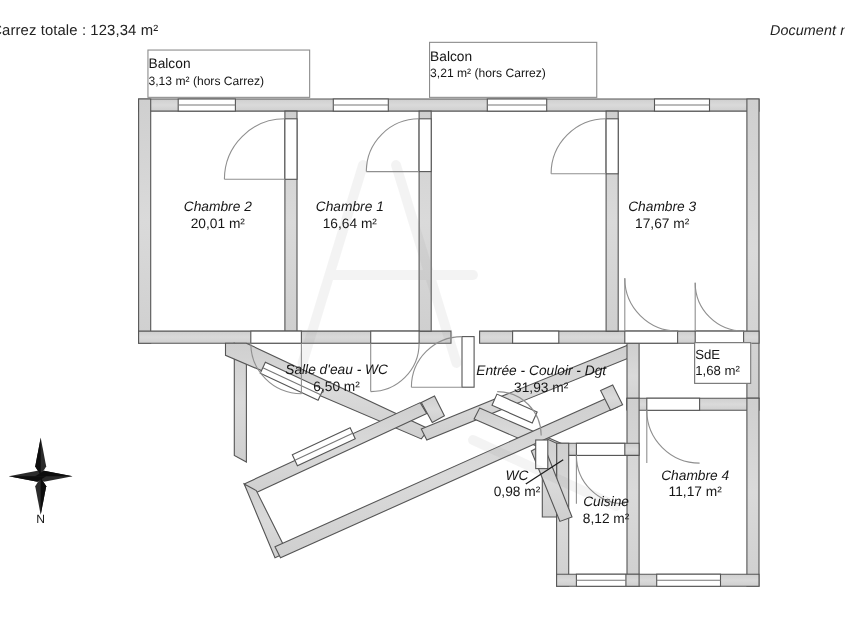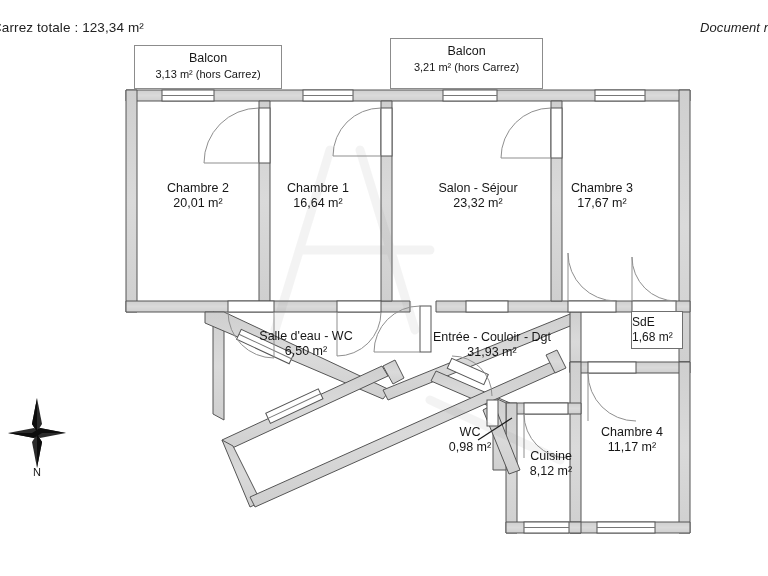--- a/index.html
+++ b/index.html
@@ -45,28 +45,27 @@
   .lbl {
     position: absolute;
     text-align: center;
     white-space: nowrap;
     font-size: 12.5px;
     line-height: 15px;
     color: #161616;
     transform: translate(-50%, -50%);
     pointer-events: none;
   }
-  .lbl .n { display: block; }
+  .lbl .n { display: block; font-style: italic; }
   .lbl .a { display: block; }
   .balcon-box {
     position: absolute;
     border: 1px solid #8c8c8c;
     background: #ffffff;
     box-sizing: border-box;
-    text-align: center;
     font-size: 12.5px;
     line-height: 16px;
     color: #161616;
     padding-top: 4px;
   }
   .balcon-box .sub { font-size: 11px; }
   .sde-box {
     position: absolute;
     border: 1px solid #6f6f6f;
     background: #ffffff;
@@ -277,24 +276,20 @@
   <div class="lbl" style="left:198px; top:196px;">
     <span class="n">Chambre 2</span>
     <span class="a">20,01 m²</span>
   </div>
 
   <div class="lbl" style="left:318px; top:196px;">
     <span class="n">Chambre 1</span>
     <span class="a">16,64 m²</span>
   </div>
 
-  <div class="lbl" style="left:478px; top:196px;">
-    <span class="n">Salon - Séjour</span>
-    <span class="a">23,32 m²</span>
-  </div>
 
   <div class="lbl" style="left:602px; top:196px;text-align:center;">
     <span class="n">Chambre 3</span>
     <span class="a">17,67 m²</span>
   </div>
 
   <div class="lbl" style="left:306px; top:344px;">
     <span class="n">Salle d'eau - WC</span>
     <span class="a">6,50 m²</span>
   </div>

